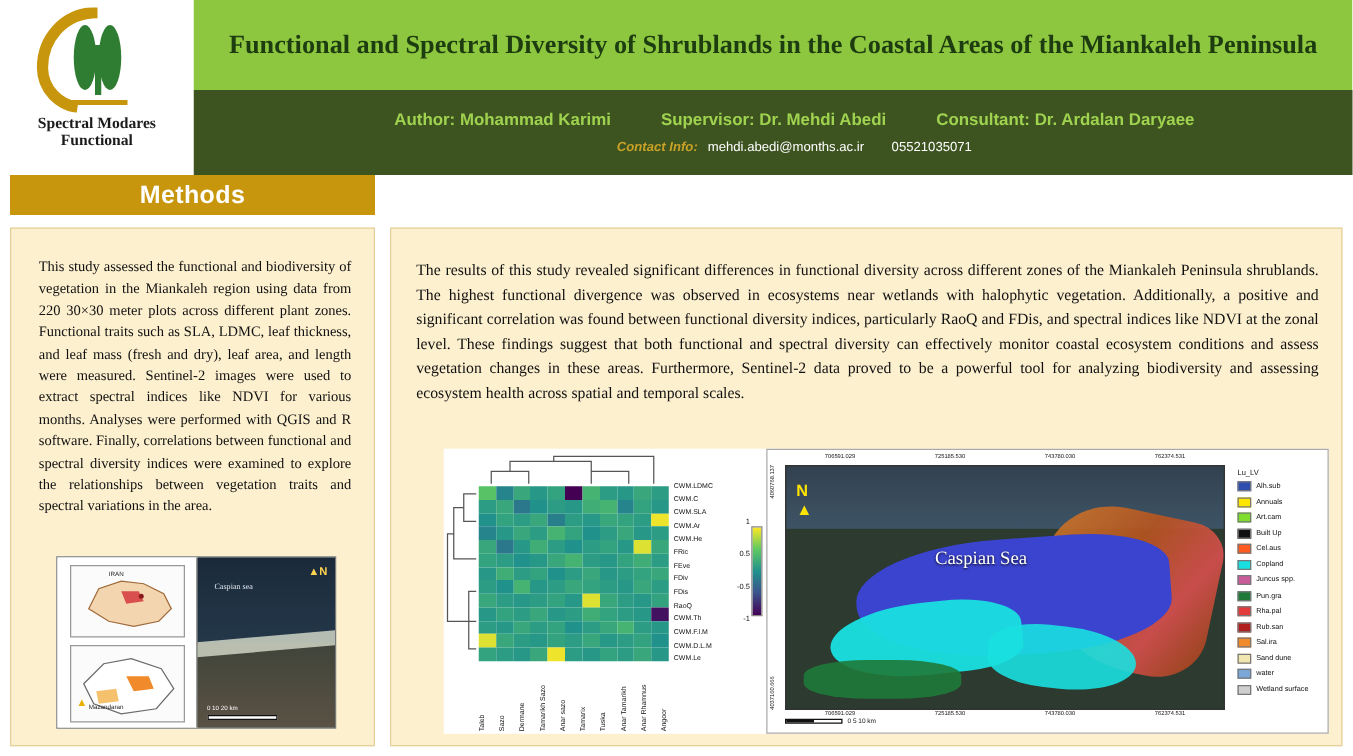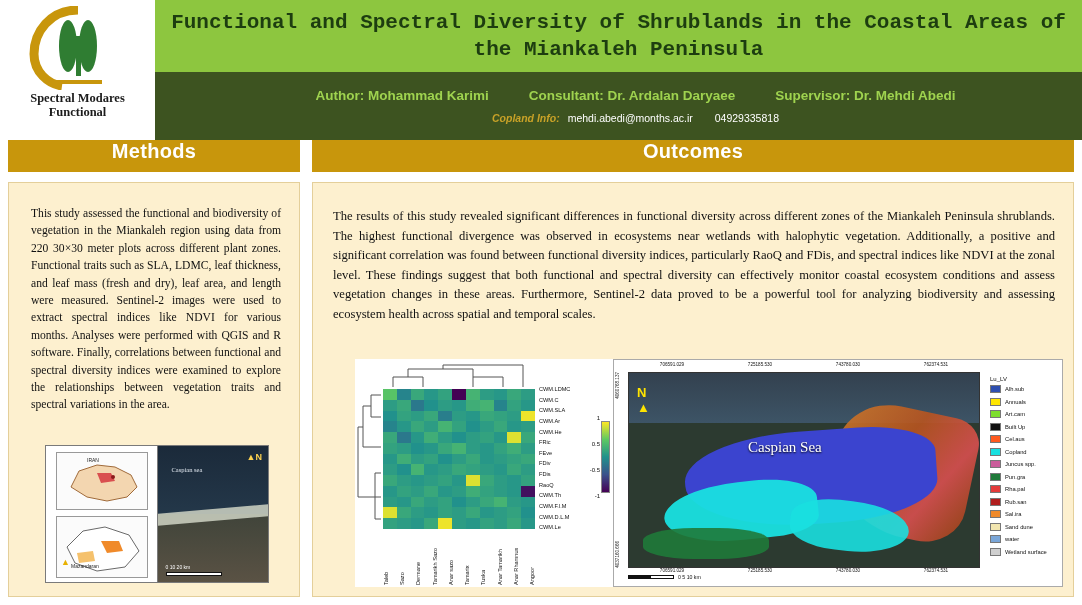--- a/index.html
+++ b/index.html
@@ -37,21 +37,21 @@
   .title-band {
     position: absolute; left: 155px; top: 0;
     width: 927px; height: 72px;
     background: #8dc63f;
     display: flex; align-items: center; justify-content: center;
     padding: 0 16px;
   }
   .title-text {
     color: #1d3d10; font-size: 21px; font-weight: bold;
     text-align: center; line-height: 1.3;
-    font-family: Liberation Mono, monospace;
+    font-family: Liberation Serif, serif;
   }
 
   .authors-band {
     position: absolute; left: 155px; top: 72px;
     width: 961px; height: 68px;
     background: #3d5320;
     display: flex; flex-direction: column;
     align-items: center; justify-content: center;
   }
   .authors-row {
@@ -63,21 +63,21 @@
   .contact-label {
     color: #c9a227; font-size: 10.5px; font-weight: bold; font-style: italic;
   }
   .contact-val { color: #ffffff; font-size: 10.5px; }
   .contact-phone { color: #ffffff; font-size: 10.5px; margin-left: 14px; }
 
   
   .sec-head {
     position: absolute;
     background: #c8960c;
-    display: flex; justify-content: center;
+    display: flex; align-items: center; justify-content: center;
   }
   .sec-head span {
     color: #ffffff; font-size: 20px; font-weight: bold;
     letter-spacing: .3px;
   }
   #methods-head { left: 8px; top: 140px; width: 292px; height: 32px; }
   #outcomes-head { left: 312px; top: 140px; width: 762px; height: 32px; }
 
   
   .panel {
@@ -303,35 +303,32 @@
     </div>
   </div>
 
   <div class="title-band">
     <div class="title-text">Functional and Spectral Diversity of Shrublands in the Coastal Areas of the Miankaleh Peninsula</div>
   </div>
 
   <div class="authors-band">
     <div class="authors-row">
       <span>Author: Mohammad Karimi</span>
+      <span>Supervisor: Dr. Mehdi Abedi</span>
       <span>Consultant: Dr. Ardalan Daryaee</span>
-      <span>Supervisor: Dr. Mehdi Abedi</span>
     </div>
     <div class="contact-row">
-      <span class="contact-label">Copland Info:</span>
+      <span class="contact-label">Contact Info:</span>
       <span class="contact-val">mehdi.abedi@months.ac.ir</span>
-      <span class="contact-phone">04929335818</span>
+      <span class="contact-phone">05521035071</span>
     </div>
   </div>
 
   <div class="sec-head" id="methods-head">
     <span>Methods</span>
-  </div>
-  <div class="sec-head" id="outcomes-head">
-    <span>Outcomes</span>
   </div>
 
   <div class="panel" id="methods-panel">
     <div class="body-text" id="methods-text">This study assessed the functional and biodiversity of vegetation in the Miankaleh region using data from 220 30×30 meter plots across different plant zones. Functional traits such as SLA, LDMC, leaf thickness, and leaf mass (fresh and dry), leaf area, and length were measured. Sentinel-2 images were used to extract spectral indices like NDVI for various months. Analyses were performed with QGIS and R software. Finally, correlations between functional and spectral diversity indices were examined to explore the relationships between vegetation traits and spectral variations in the area.</div>
 
     <div id="methods-fig">
       <div class="mf-left">
         <div class="iran-top">
           <svg viewBox="0 0 92 58" width="92" height="58">
             <path d="M14 34 L22 18 L40 12 L58 14 L74 22 L80 34 L70 44 L50 48 L30 44 Z" fill="#f3d6b0" stroke="#a06a3a" stroke-width="1"></path>

